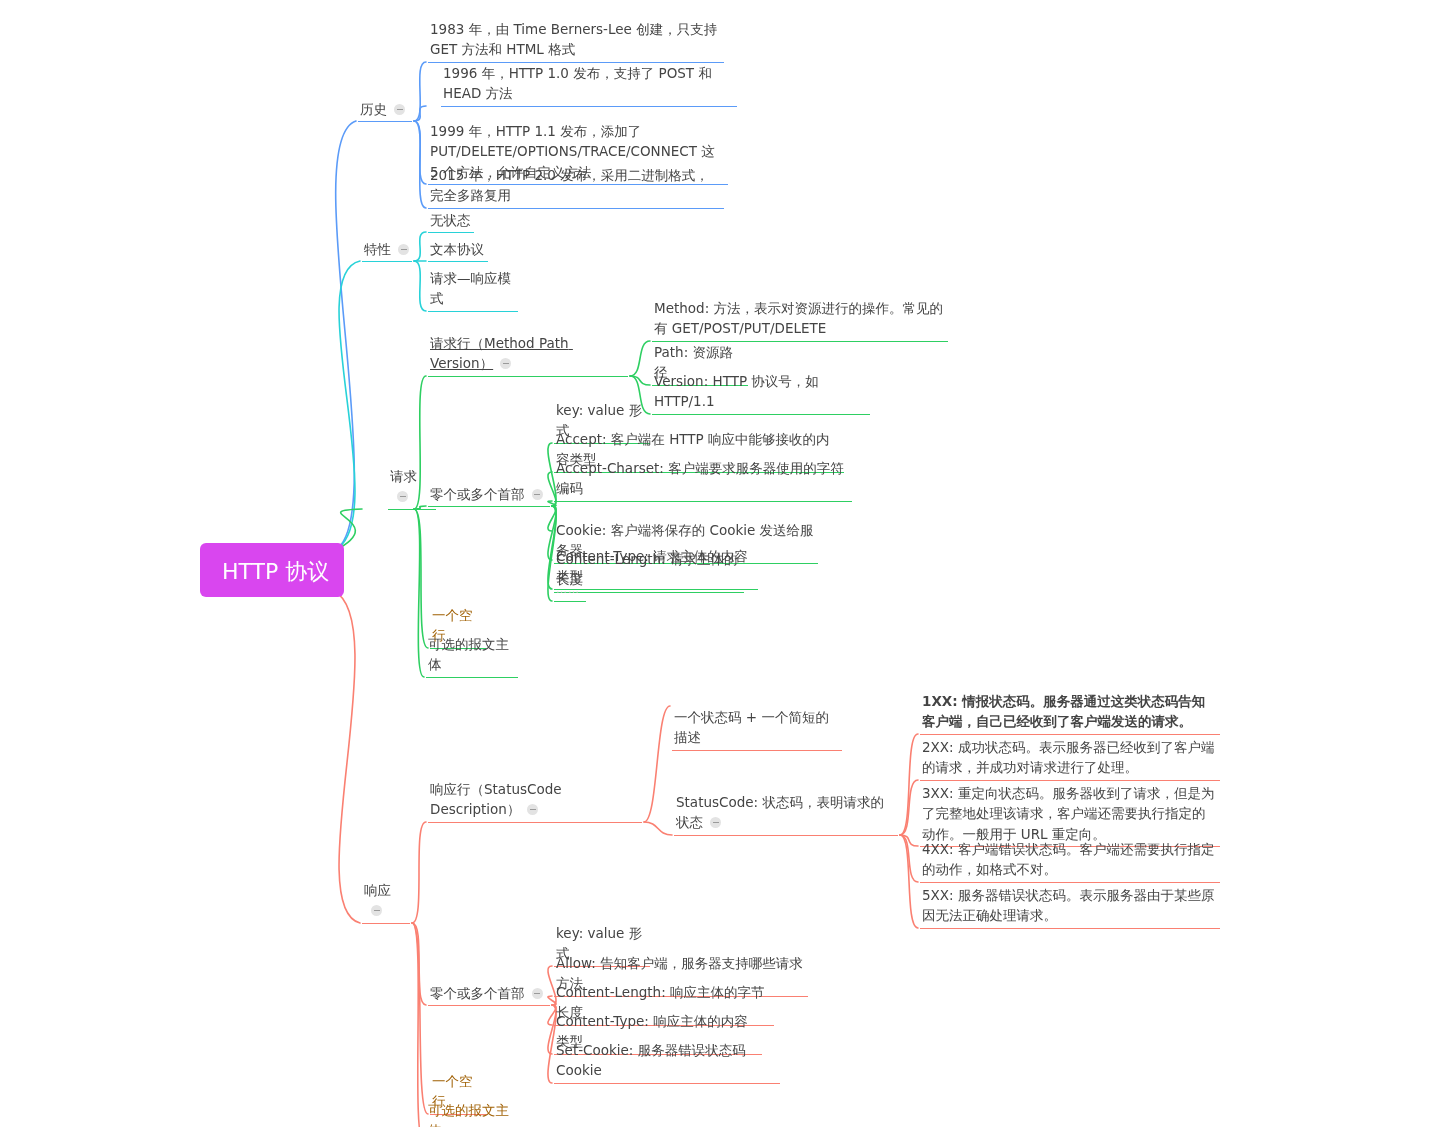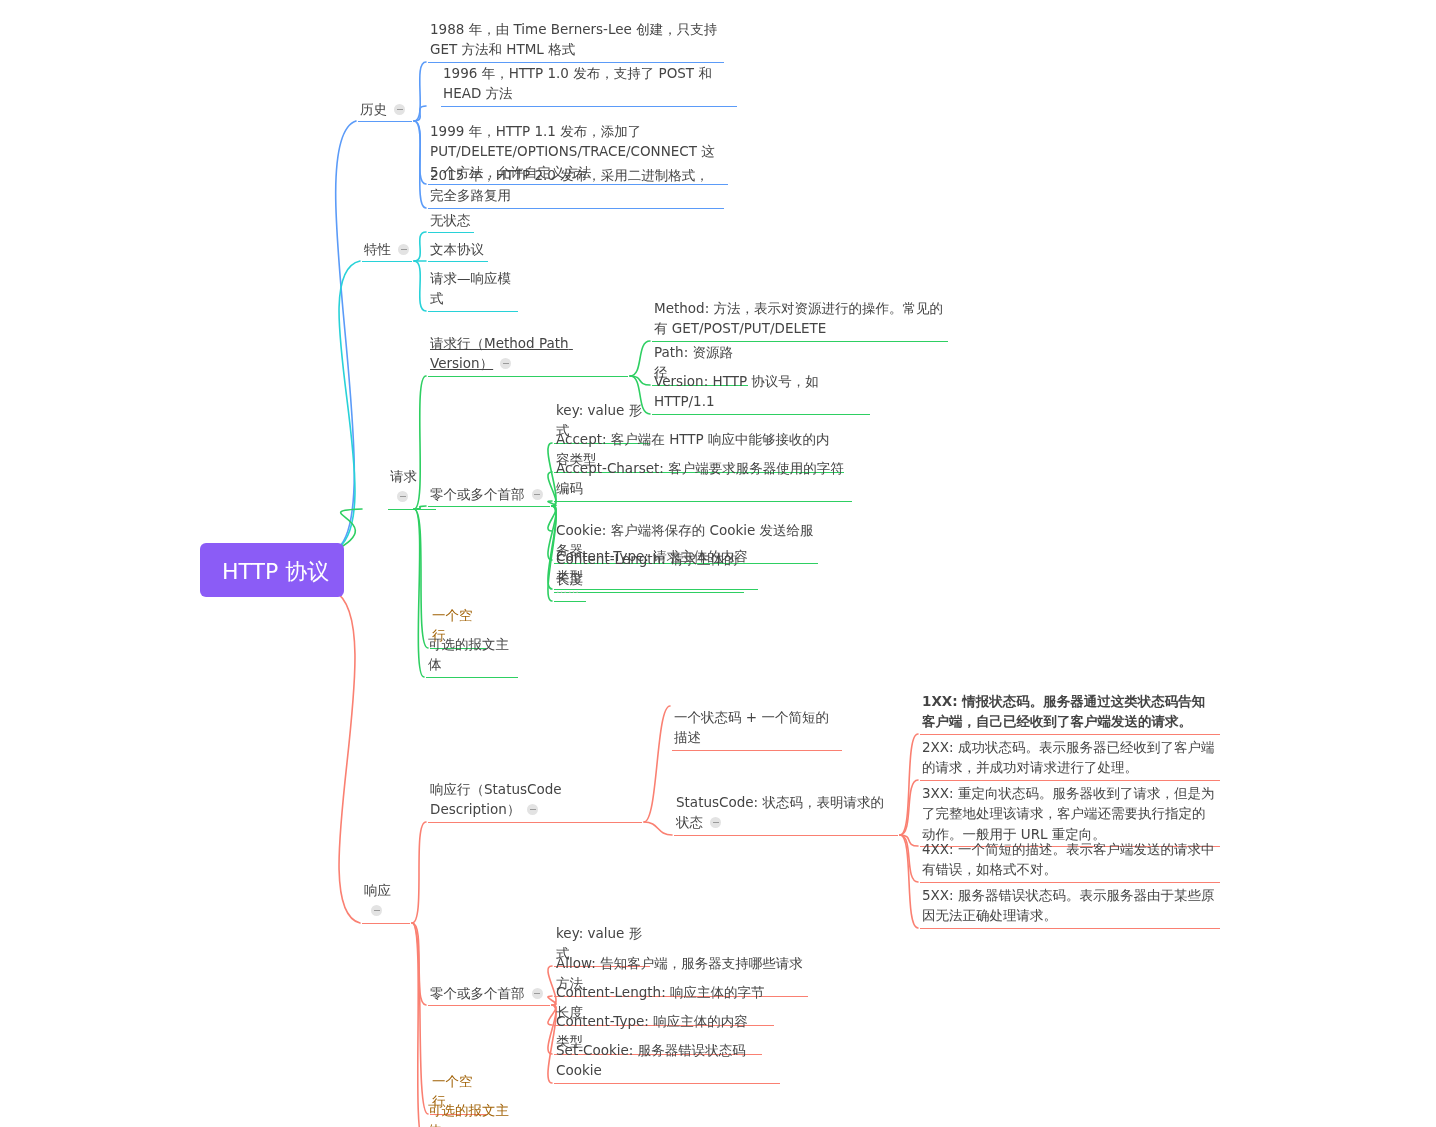--- a/index.html
+++ b/index.html
@@ -112,23 +112,23 @@
       <path d="M412,923 C426,923 412,1005 426,1005" stroke="#fa8072" fill="none" stroke-width="1.6" stroke-linecap="round"></path>
       <path d="M552,1005 C566,1005 538,966 552,966" stroke="#fa8072" fill="none" stroke-width="1.6" stroke-linecap="round"></path>
       <path d="M552,1005 C566,1005 538,996 552,996" stroke="#fa8072" fill="none" stroke-width="1.6" stroke-linecap="round"></path>
       <path d="M552,1005 C566,1005 538,1025 552,1025" stroke="#fa8072" fill="none" stroke-width="1.6" stroke-linecap="round"></path>
       <path d="M552,1005 C566,1005 538,1054 552,1054" stroke="#fa8072" fill="none" stroke-width="1.6" stroke-linecap="round"></path>
       <path d="M552,1005 C566,1005 538,1083 552,1083" stroke="#fa8072" fill="none" stroke-width="1.6" stroke-linecap="round"></path>
       <path d="M412,923 C426,923 414,1114 428,1114" stroke="#fa8072" fill="none" stroke-width="1.6" stroke-linecap="round"></path>
       <path d="M412,923 C426,923 410,1143 424,1143" stroke="#fa8072" fill="none" stroke-width="1.6" stroke-linecap="round"></path>
     </svg>
   <div id="nodes-layer">
-      <div class="root-node" style="left: 200px; top: 543px; width: 144px; height: 54px; background: #8b5cf6;"><span>HTTP 协议</span></div>
+      <div class="root-node" style="left: 200px; top: 543px; width: 144px; height: 54px; background: #d946ef;"><span>HTTP 协议</span></div>
       <div class="node" style="left: 358px; top: 98px; width: 54px; border-bottom: 1.6px solid rgb(91, 155, 248);"><span class="n-label">历史</span><span class="tog"></span></div>
-      <div class="node" style="left: 428px; top: 18px; width: 296px; border-bottom: 1.6px solid rgb(91, 155, 248);"><span class="n-label">1988 年，由 Time Berners-Lee 创建，只支持 GET 方法和 HTML 格式</span></div>
+      <div class="node" style="left: 428px; top: 18px; width: 296px; border-bottom: 1.6px solid rgb(91, 155, 248);"><span class="n-label">1983 年，由 Time Berners-Lee 创建，只支持 GET 方法和 HTML 格式</span></div>
       <div class="node" style="left: 441px; top: 62px; width: 296px; border-bottom: 1.6px solid rgb(91, 155, 248);"><span class="n-label">1996 年，HTTP 1.0 发布，支持了 POST 和 HEAD 方法</span></div>
       <div class="node" style="left: 428px; top: 120px; width: 300px; border-bottom: 1.6px solid rgb(91, 155, 248);"><span class="n-label">1999 年，HTTP 1.1 发布，添加了 PUT/DELETE/OPTIONS/TRACE/CONNECT 这 5 个方法，允许自定义方法</span></div>
       <div class="node" style="left: 428px; top: 164px; width: 296px; border-bottom: 1.6px solid rgb(91, 155, 248);"><span class="n-label">2015 年，HTTP 2.0 发布，采用二进制格式，完全多路复用</span></div>
       <div class="node" style="left: 362px; top: 238px; width: 50px; border-bottom: 1.6px solid rgb(40, 210, 216);"><span class="n-label">特性</span><span class="tog"></span></div>
       <div class="node" style="left: 428px; top: 209px; width: 46px; border-bottom: 1.6px solid rgb(40, 210, 216);"><span class="n-label">无状态</span></div>
       <div class="node" style="left: 428px; top: 238px; width: 60px; border-bottom: 1.6px solid rgb(40, 210, 216);"><span class="n-label">文本协议</span></div>
       <div class="node" style="left: 428px; top: 267px; width: 90px; border-bottom: 1.6px solid rgb(40, 210, 216);"><span class="n-label">请求—响应模式</span></div>
       <div class="node" style="left: 364px; top: 465px; width: 48px; border-bottom: 1.6px solid rgb(46, 207, 98); margin-left: 24px;"><span class="n-label">请求</span><span class="tog"></span></div>
       <div class="node" style="left: 428px; top: 332px; width: 200px; border-bottom: 1.6px solid rgb(46, 207, 98); text-decoration: underline;"><span class="n-label">请求行（Method Path Version）</span><span class="tog"></span></div>
       <div class="node" style="left: 652px; top: 297px; width: 296px; border-bottom: 1.6px solid rgb(46, 207, 98);"><span class="n-label">Method: 方法，表示对资源进行的操作。常见的有 GET/POST/PUT/DELETE</span></div>
@@ -144,21 +144,21 @@
       <div class="node" style="left: 554px; top: 577px; width: 32px; border-bottom: 1.6px solid rgb(46, 207, 98);"><span class="n-label dots">……</span></div>
       <div class="node" style="left: 430px; top: 604px; width: 56px; border-bottom: 1.6px solid rgb(46, 207, 98);"><span class="n-label red-text">一个空行</span></div>
       <div class="node" style="left: 426px; top: 633px; width: 92px; border-bottom: 1.6px solid rgb(46, 207, 98);"><span class="n-label">可选的报文主体</span></div>
       <div class="node" style="left: 362px; top: 879px; width: 48px; border-bottom: 1.6px solid rgb(250, 128, 114);"><span class="n-label">响应</span><span class="tog"></span></div>
       <div class="node" style="left: 428px; top: 778px; width: 214px; border-bottom: 1.6px solid rgb(250, 128, 114);"><span class="n-label">响应行（StatusCode Description）</span><span class="tog"></span></div>
       <div class="node" style="left: 672px; top: 662px; width: 170px; border-bottom: 1.6px solid rgb(250, 128, 114); margin-top: 44px;"><span class="n-label">一个状态码 + 一个简短的描述</span></div>
       <div class="node" style="left: 674px; top: 791px; width: 224px; border-bottom: 1.6px solid rgb(250, 128, 114);"><span class="n-label">StatusCode: 状态码，表明请求的状态</span><span class="tog"></span></div>
       <div class="node" style="left: 920px; top: 690px; width: 300px; border-bottom: 1.6px solid rgb(250, 128, 114); font-weight: bold;"><span class="n-label">1XX: 情报状态码。服务器通过这类状态码告知客户端，自己已经收到了客户端发送的请求。</span></div>
       <div class="node" style="left: 920px; top: 736px; width: 300px; border-bottom: 1.6px solid rgb(250, 128, 114);"><span class="n-label">2XX: 成功状态码。表示服务器已经收到了客户端的请求，并成功对请求进行了处理。</span></div>
       <div class="node" style="left: 920px; top: 782px; width: 300px; border-bottom: 1.6px solid rgb(250, 128, 114);"><span class="n-label">3XX: 重定向状态码。服务器收到了请求，但是为了完整地处理该请求，客户端还需要执行指定的动作。一般用于 URL 重定向。</span></div>
-      <div class="node" style="left: 920px; top: 838px; width: 300px; border-bottom: 1.6px solid rgb(250, 128, 114);"><span class="n-label">4XX: 一个简短的描述。表示客户端发送的请求中有错误，如格式不对。</span></div>
+      <div class="node" style="left: 920px; top: 838px; width: 300px; border-bottom: 1.6px solid rgb(250, 128, 114);"><span class="n-label">4XX: 客户端错误状态码。客户端还需要执行指定的动作，如格式不对。</span></div>
       <div class="node" style="left: 920px; top: 884px; width: 300px; border-bottom: 1.6px solid rgb(250, 128, 114);"><span class="n-label">5XX: 服务器错误状态码。表示服务器由于某些原因无法正确处理请求。</span></div>
       <div class="node" style="left: 428px; top: 982px; width: 122px; border-bottom: 1.6px solid rgb(250, 128, 114);"><span class="n-label">零个或多个首部</span><span class="tog"></span></div>
       <div class="node" style="left: 554px; top: 922px; width: 96px; border-bottom: 1.6px solid rgb(250, 128, 114);"><span class="n-label">key: value 形式</span></div>
       <div class="node" style="left: 554px; top: 952px; width: 254px; border-bottom: 1.6px solid rgb(250, 128, 114);"><span class="n-label">Allow: 告知客户端，服务器支持哪些请求方法</span></div>
       <div class="node" style="left: 554px; top: 981px; width: 220px; border-bottom: 1.6px solid rgb(250, 128, 114);"><span class="n-label">Content-Length: 响应主体的字节长度</span></div>
       <div class="node" style="left: 554px; top: 1010px; width: 208px; border-bottom: 1.6px solid rgb(250, 128, 114);"><span class="n-label">Content-Type: 响应主体的内容类型</span></div>
       <div class="node" style="left: 554px; top: 1039px; width: 226px; border-bottom: 1.6px solid rgb(250, 128, 114);"><span class="n-label">Set-Cookie: 服务器错误状态码 Cookie</span></div>
       <div class="node" style="left: 430px; top: 1070px; width: 56px; border-bottom: 1.6px solid rgb(250, 128, 114);"><span class="n-label red-text">一个空行</span></div>
       <div class="node" style="left: 426px; top: 1099px; width: 92px; border-bottom: 1.6px solid rgb(250, 128, 114);"><span class="n-label red-text">可选的报文主体</span></div>
     </div>

